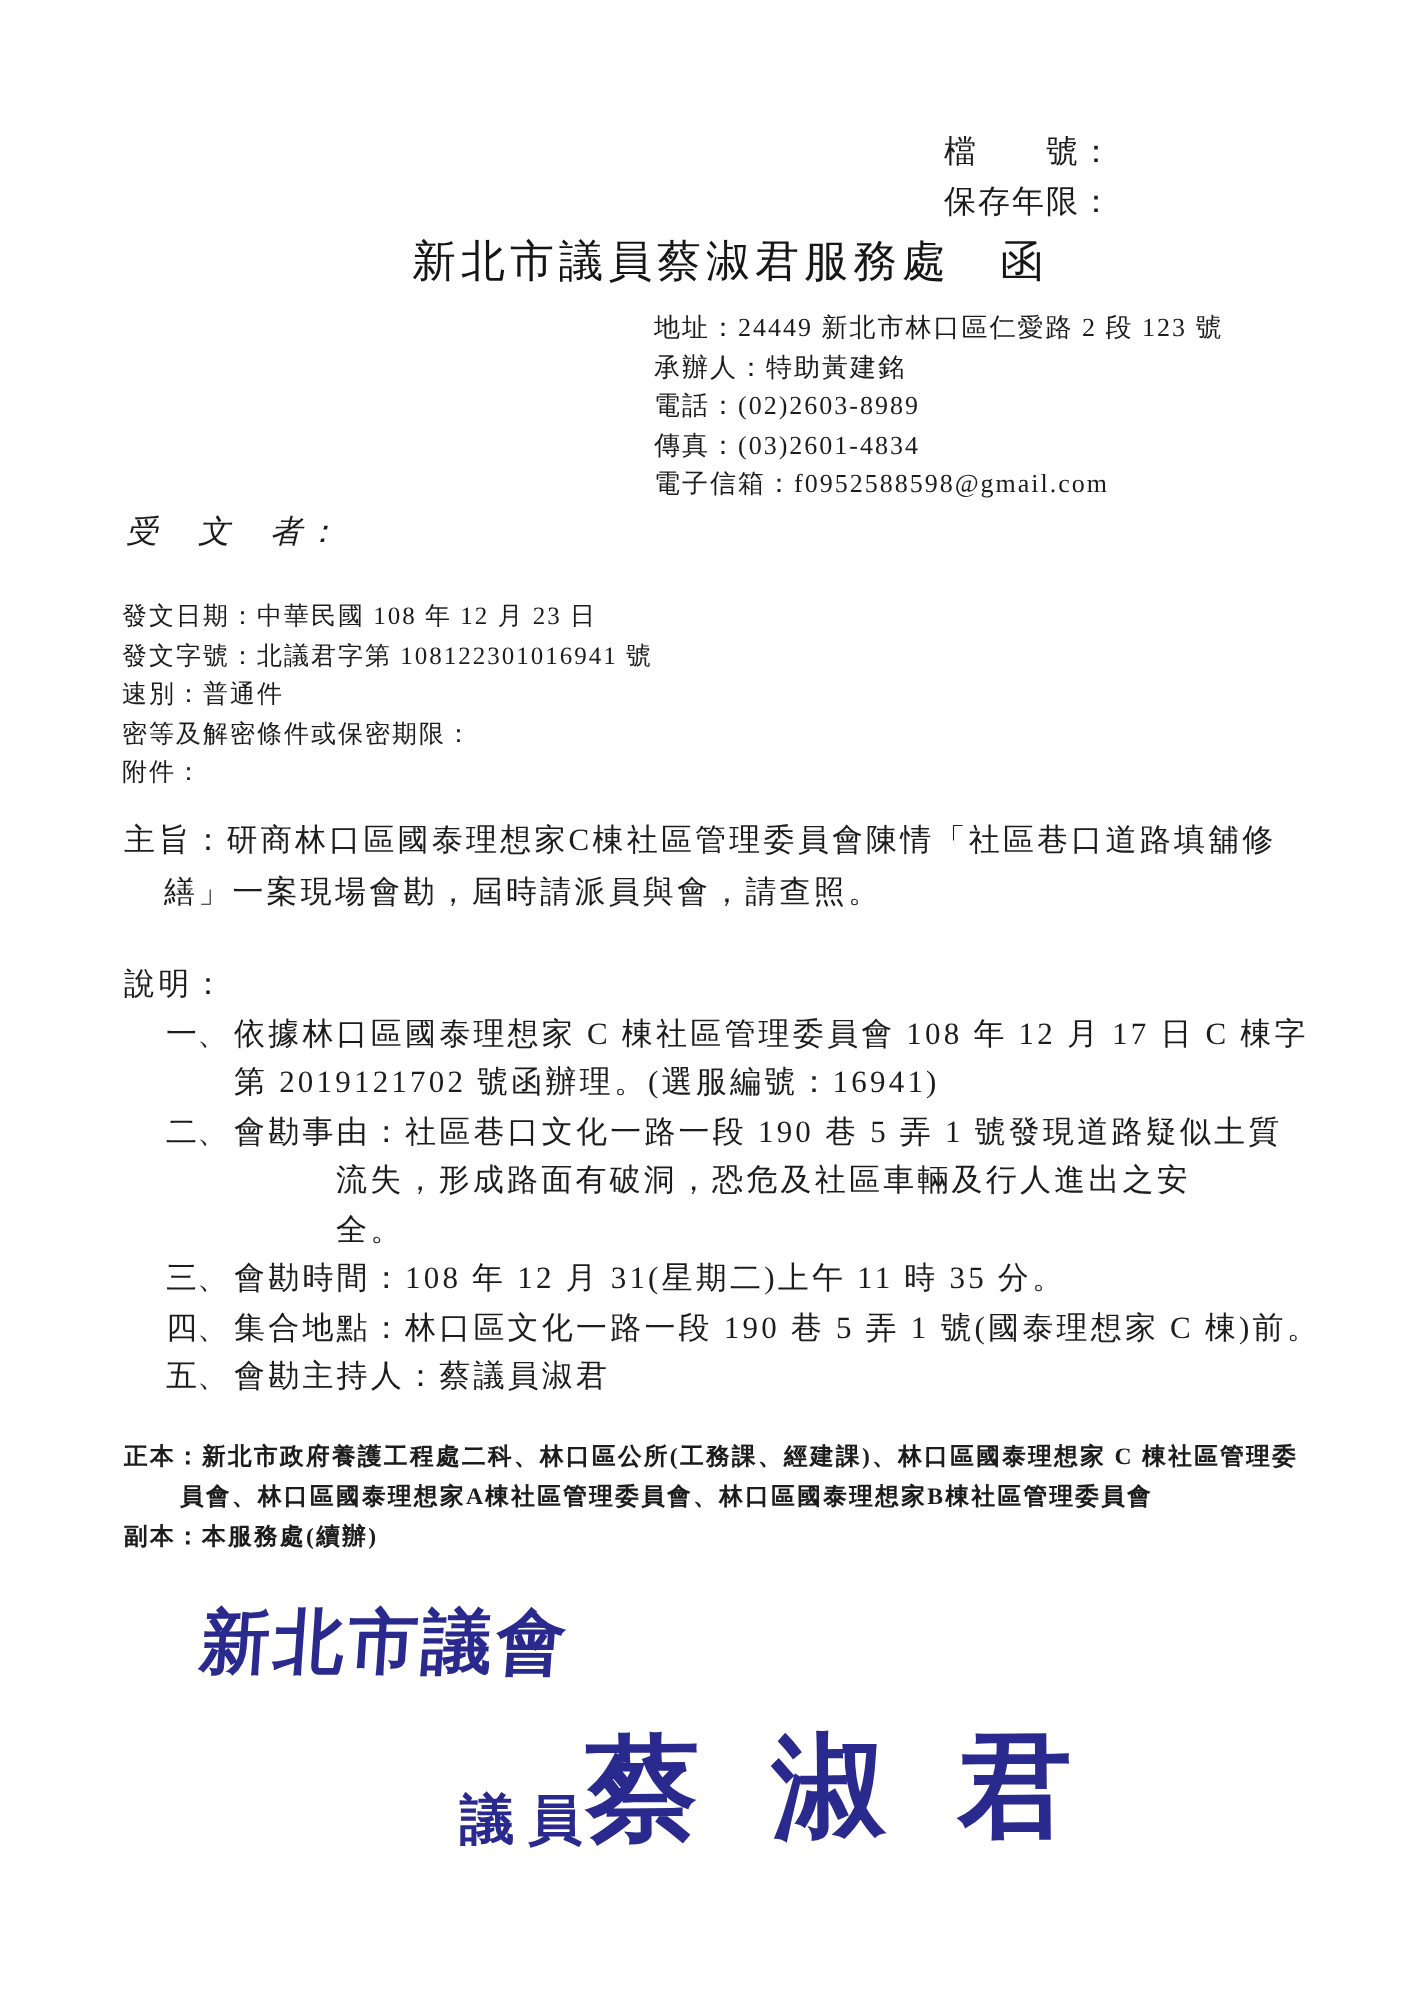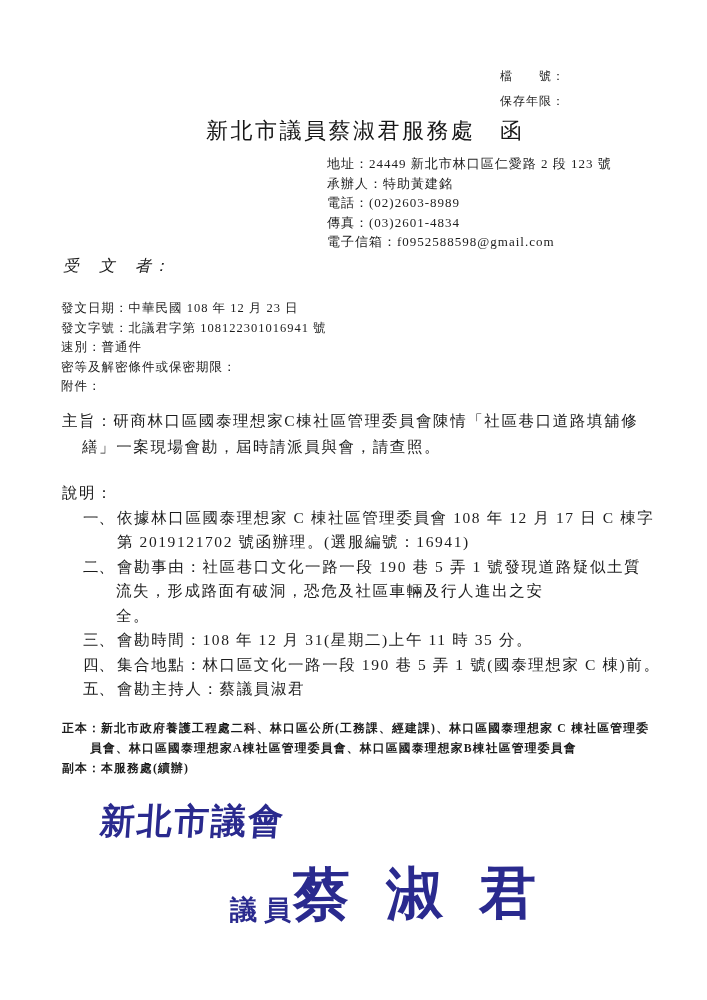--- a/index.html
+++ b/index.html
@@ -6,38 +6,38 @@
   .page{
     position:relative;
     width:707px;height:1000px;
     margin:0 auto;
     background:#ffffff;
     font-family:"Liberation Serif","DejaVu Serif",serif;
     color:#1c1c1c;
     overflow:hidden;
   }
   
-  .file-block{position:absolute;left:500px;top:64px;font-size:12px;line-height:25px;letter-spacing:1px;}
+  .file-block{position:absolute;left:472px;top:64px;font-size:16px;line-height:25px;letter-spacing:1px;}
   
   .doc-title{position:absolute;left:206px;top:116px;font-size:22px;letter-spacing:2.5px;color:#161616;}
   
   .sender{position:absolute;left:327px;top:154px;font-size:13px;line-height:19.5px;letter-spacing:1px;}
   
   .recipient{position:absolute;left:63px;top:256px;font-size:16px;letter-spacing:2px;font-style:italic;}
   
   .meta{position:absolute;left:61px;top:299px;font-size:12.5px;line-height:19.5px;letter-spacing:1px;}
   
   .subject{position:absolute;left:62px;top:408px;font-size:15.5px;line-height:25.5px;letter-spacing:1.6px;}
   .subject .wrap{margin-left:20px;}
   
   .desc{position:absolute;left:62px;top:481px;font-size:15.5px;line-height:24.5px;letter-spacing:1.6px;}
   .d-line{margin-left:21px;}
   .d-no{display:inline-block;width:34px;letter-spacing:0;}
   .d-wrap{margin-left:55px;}
-  .d-wrap-deep{margin-left:54px;}
+  .d-wrap-deep{margin-left:106px;}
   
   .dist{position:absolute;left:62px;top:718px;font-size:11.8px;line-height:20px;letter-spacing:1.2px;font-weight:bold;}
   .dist .wrap{margin-left:28px;}
   
   .council-stamp{
     position:absolute;left:100px;top:798px;
     font-size:35px;font-weight:bold;letter-spacing:2px;
     transform:skewX(-4deg);
   }
   .sig-title{

